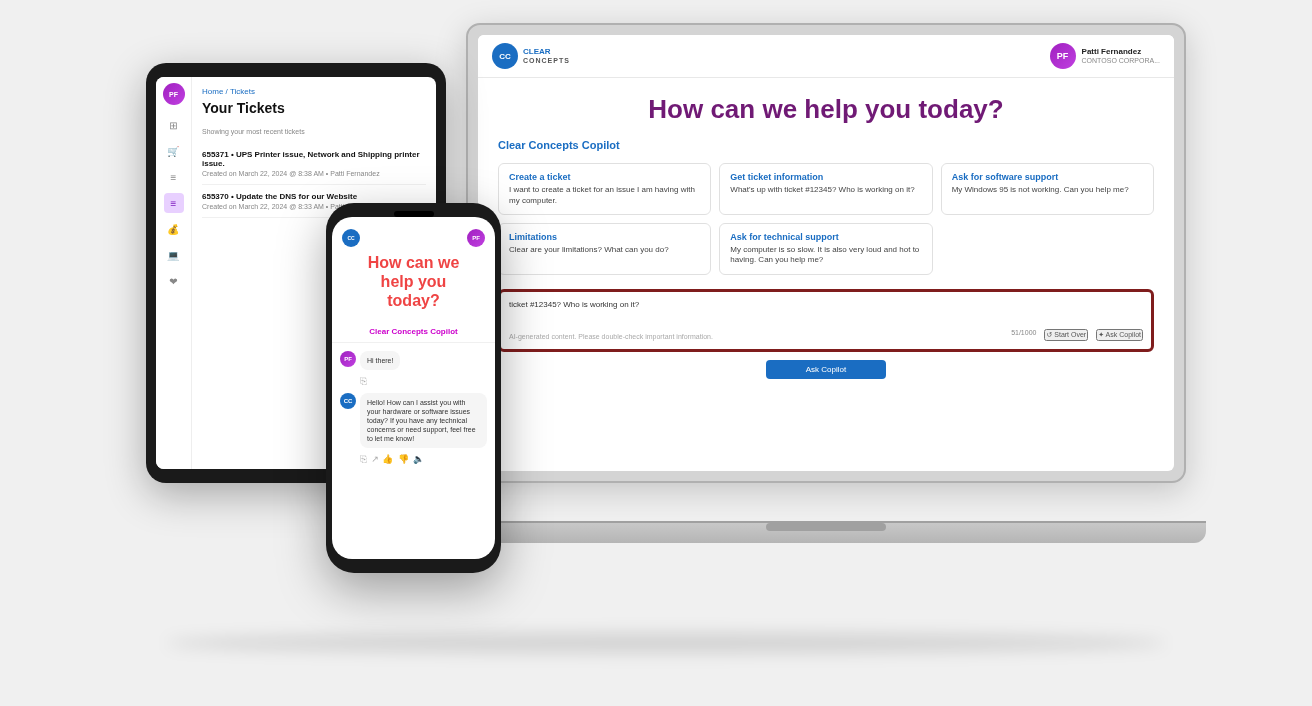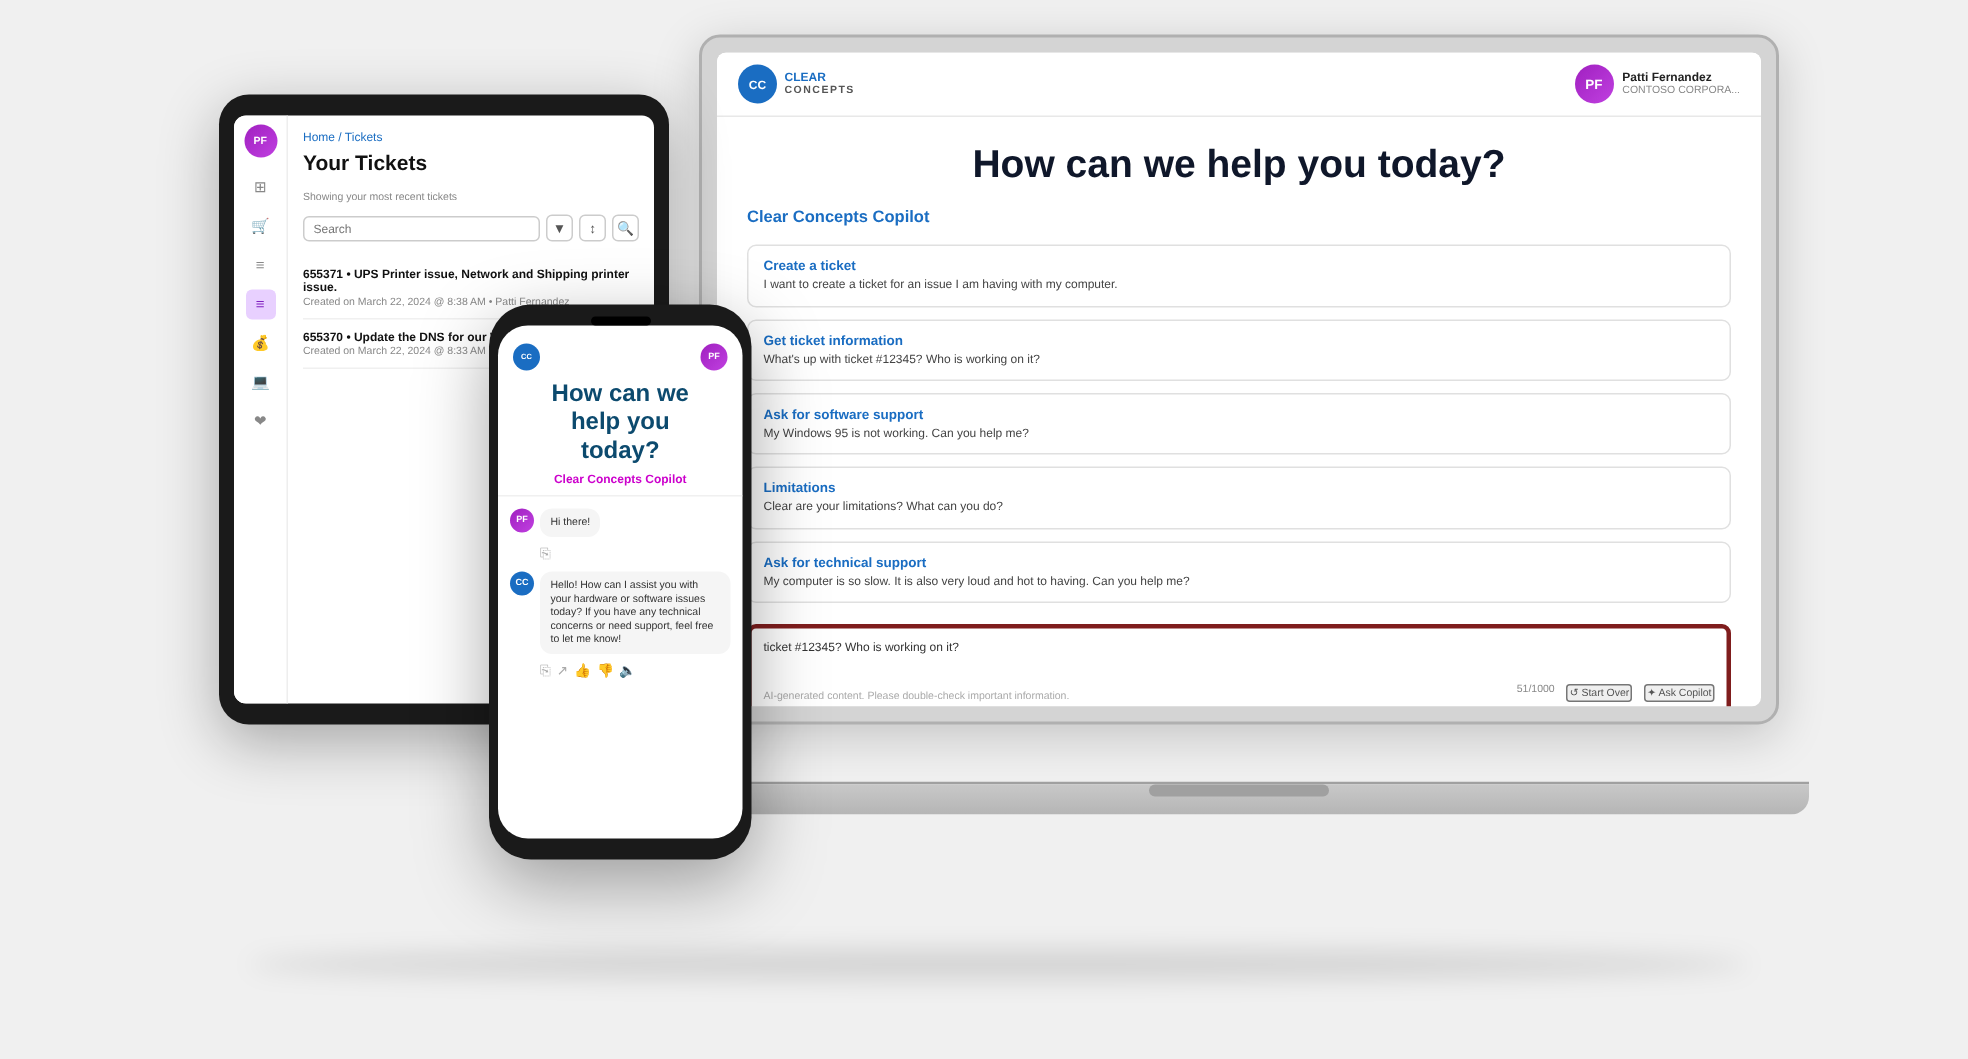--- a/index.html
+++ b/index.html
@@ -150,33 +150,33 @@
     }
     .laptop-main {
       flex: 1;
       padding: 16px 20px;
       overflow: hidden;
     }
     .laptop-title {
       text-align: center;
       font-size: 26px;
       font-weight: 700;
-      color: #0f172a;
+      color: #701a75;
       margin-bottom: 14px;
       line-height: 1.2;
     }
     .laptop-subtitle {
       font-size: 11px;
       font-weight: 600;
       color: #1a6dc2;
       margin-bottom: 12px;
     }
     .copilot-grid {
       display: grid;
-      grid-template-columns: 1fr;
+      grid-template-columns: 1fr 1fr 1fr;
       gap: 8px;
       margin-bottom: 14px;
     }
     .copilot-card {
       border: 1px solid #e0e0e0;
       border-radius: 6px;
       padding: 8px 10px;
       cursor: pointer;
       transition: background 0.15s;
     }
@@ -441,24 +441,24 @@
       color: white;
       font-size: 6px;
       font-weight: bold;
       display: flex;
       align-items: center;
       justify-content: center;
     }
     .phone-title {
       font-size: 16px;
       font-weight: 800;
-      color: #0c4a6e;
+      color: #ef4444;
       line-height: 1.2;
       text-align: center;
-      margin-bottom: 4px;
+      margin-bottom: 16px;
     }
     .phone-subtitle {
       font-size: 8px;
       color: #cc00cc;
       font-weight: 600;
       text-align: center;
     }
     .phone-chat {
       flex: 1;
       padding: 8px;
@@ -619,26 +619,20 @@
 
         <div class="tablet-main">
           <div class="tablet-breadcrumb">
             <span>Home</span>
             <span> / </span>
             <span>Tickets</span>
           </div>
           <div class="tablet-page-title">Your Tickets</div>
           <div class="tablet-subtitle">Showing your most recent tickets</div>
 
-          <div class="tablet-search-row">
-            <input class="tablet-search" type="text" placeholder="Search" style="">
-            <div class="tablet-icon-btn">▼</div>
-            <div class="tablet-icon-btn">↕</div>
-            <div class="tablet-icon-btn">🔍</div>
-          </div>
 
           <div>
             <div class="ticket-item">
               <div class="ticket-id-title">655371 • UPS Printer issue, Network and Shipping printer issue.</div>
               <div class="ticket-meta">Created on March 22, 2024 @ 8:38 AM • Patti Fernandez</div>
             </div>
             <div class="ticket-item">
               <div class="ticket-id-title">655370 • Update the DNS for our Website</div>
               <div class="ticket-meta">Created on March 22, 2024 @ 8:33 AM • Patti Fernandez</div>
             </div>

